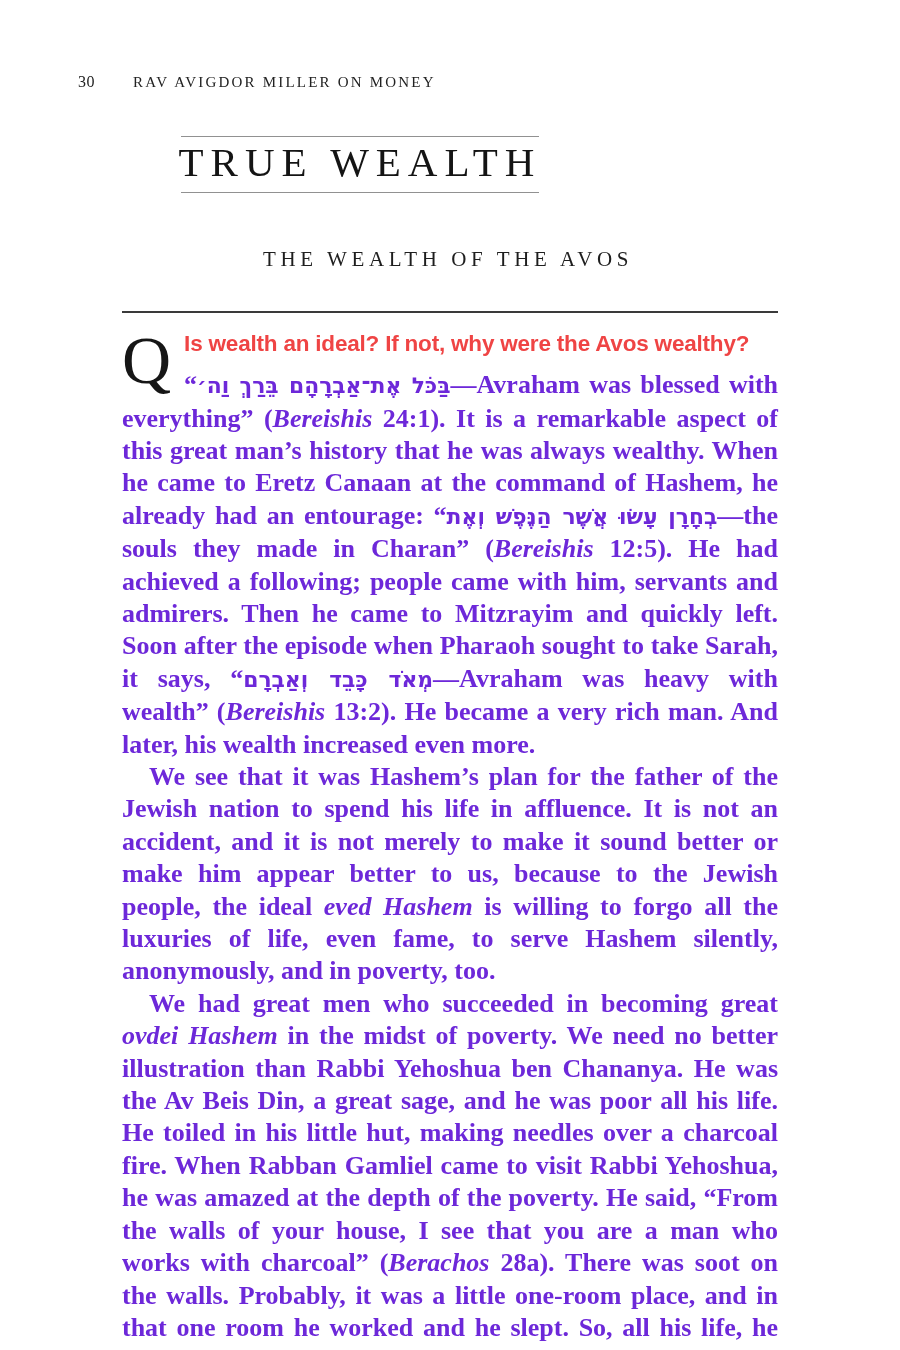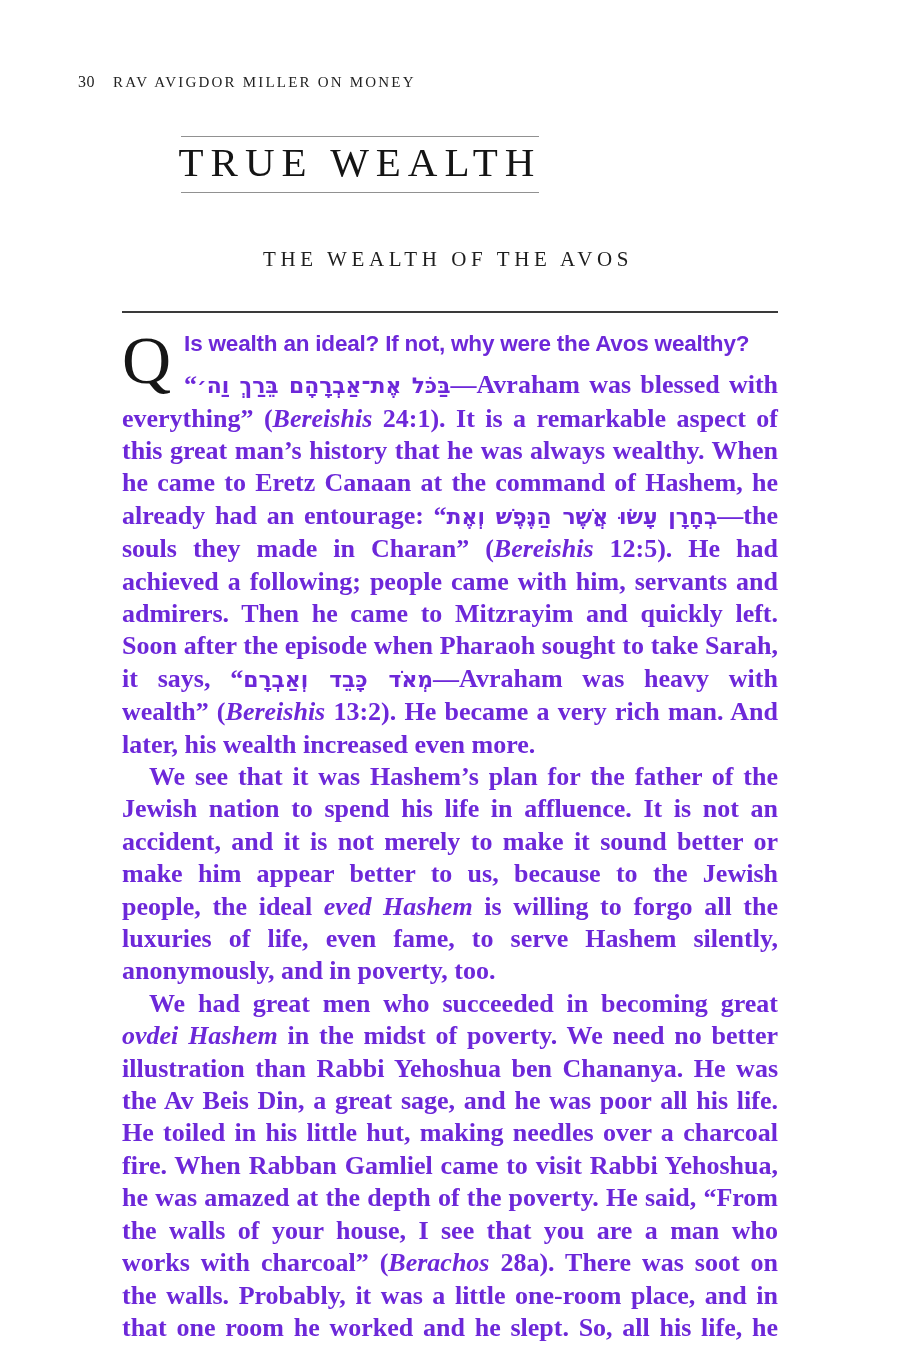--- a/index.html
+++ b/index.html
@@ -8,21 +8,21 @@
     position:relative;
     width:900px; height:1350px;
     background:#ffffff;
     color:#1c1c1c;
     font-family:"Liberation Serif","DejaVu Serif",serif;
     margin:0 auto;
     overflow:hidden;
   }
   .running-head {
     position:absolute; top:73px; left:78px;
-    display:flex; align-items:baseline; gap:18px;
+    display:flex; align-items:baseline; gap:38px;
     font-size:16px; color:#222;
   }
   .running-head .page-num { letter-spacing:0.5px; }
   .running-head .book-title {
     letter-spacing:2.2px; font-size:15px;
   }
   .title-block {
     position:absolute; top:136px; left:0; width:720px;
     text-align:center;
   }
@@ -53,21 +53,21 @@
     font-size:68px; line-height:0.93;
     padding:2px 13px 0 0;
     color:#161616;
     font-family:"Liberation Serif","DejaVu Serif",serif;
   }
   .question {
     font-family:"Liberation Sans","DejaVu Sans",sans-serif;
     font-weight:bold;
     font-size:22.5px;
     letter-spacing:-0.2px;
-    color:#6d28d9;
+    color:#ef4444;
     padding-top:3px;
     margin-bottom:11px;
     line-height:1.25;
   }
   p.body-par {
     font-size:26px;
     line-height:32.4px;
     text-align:justify;
     color:#6d28d9;
     font-weight:bold;

